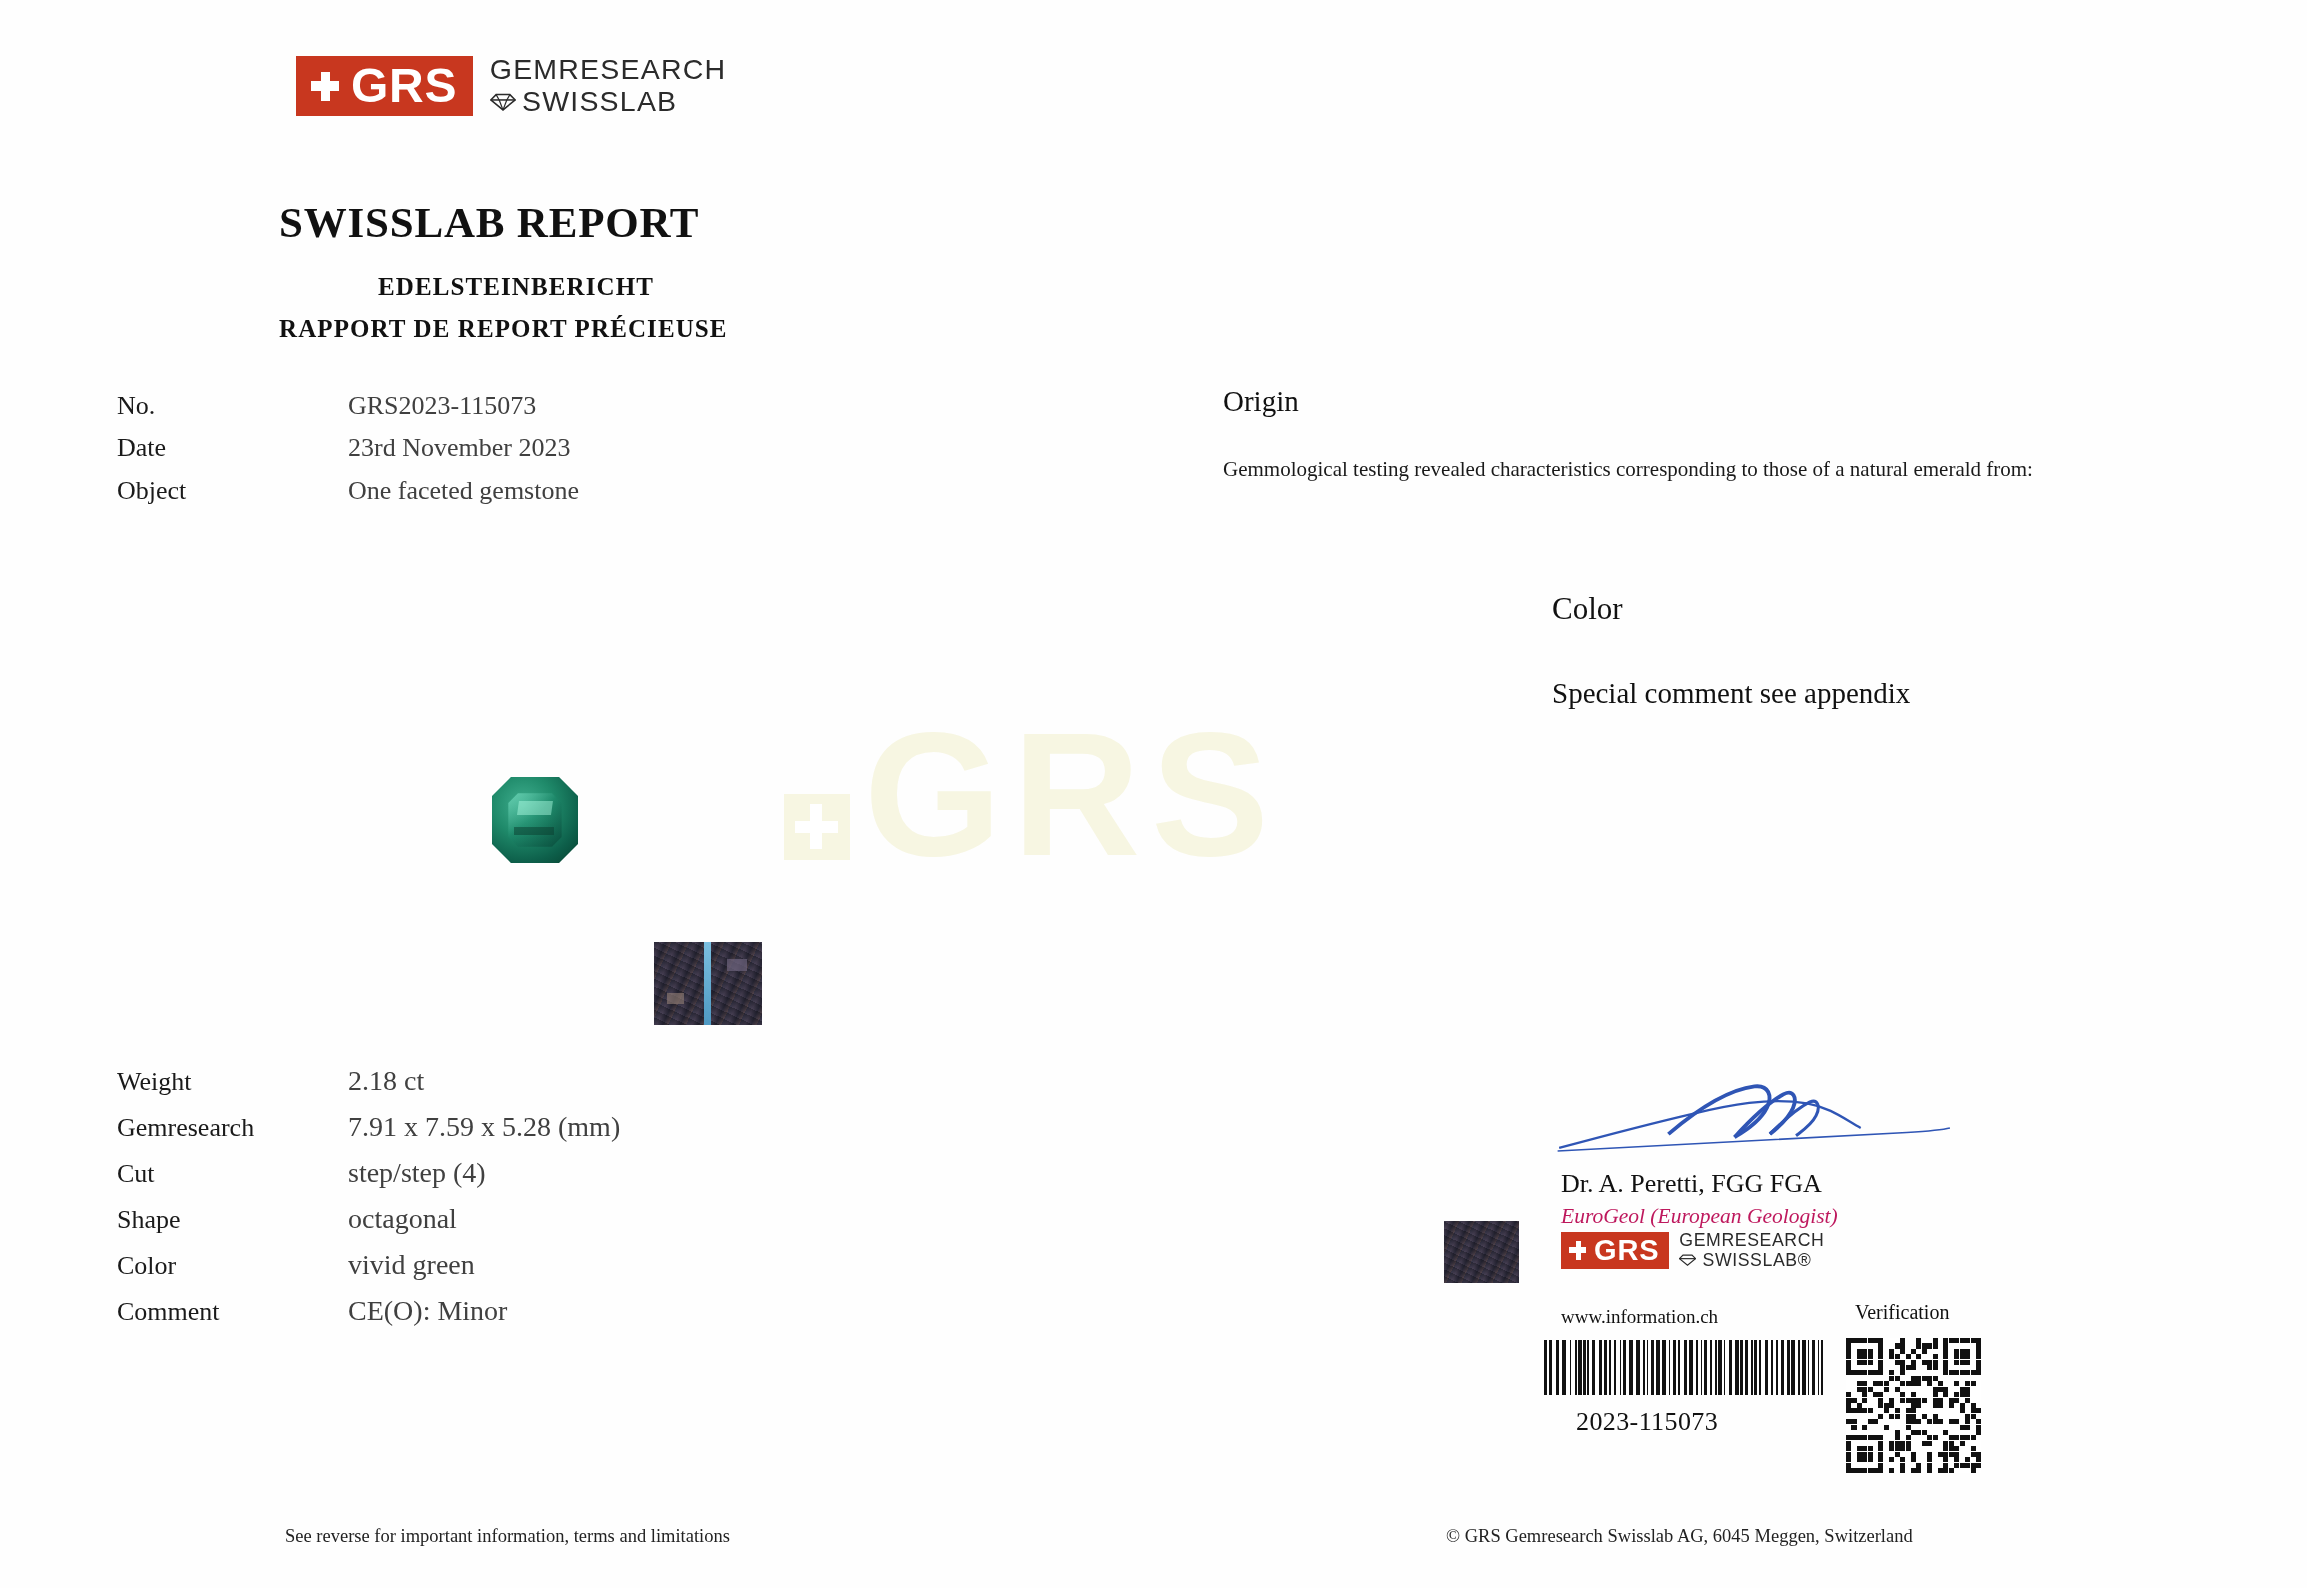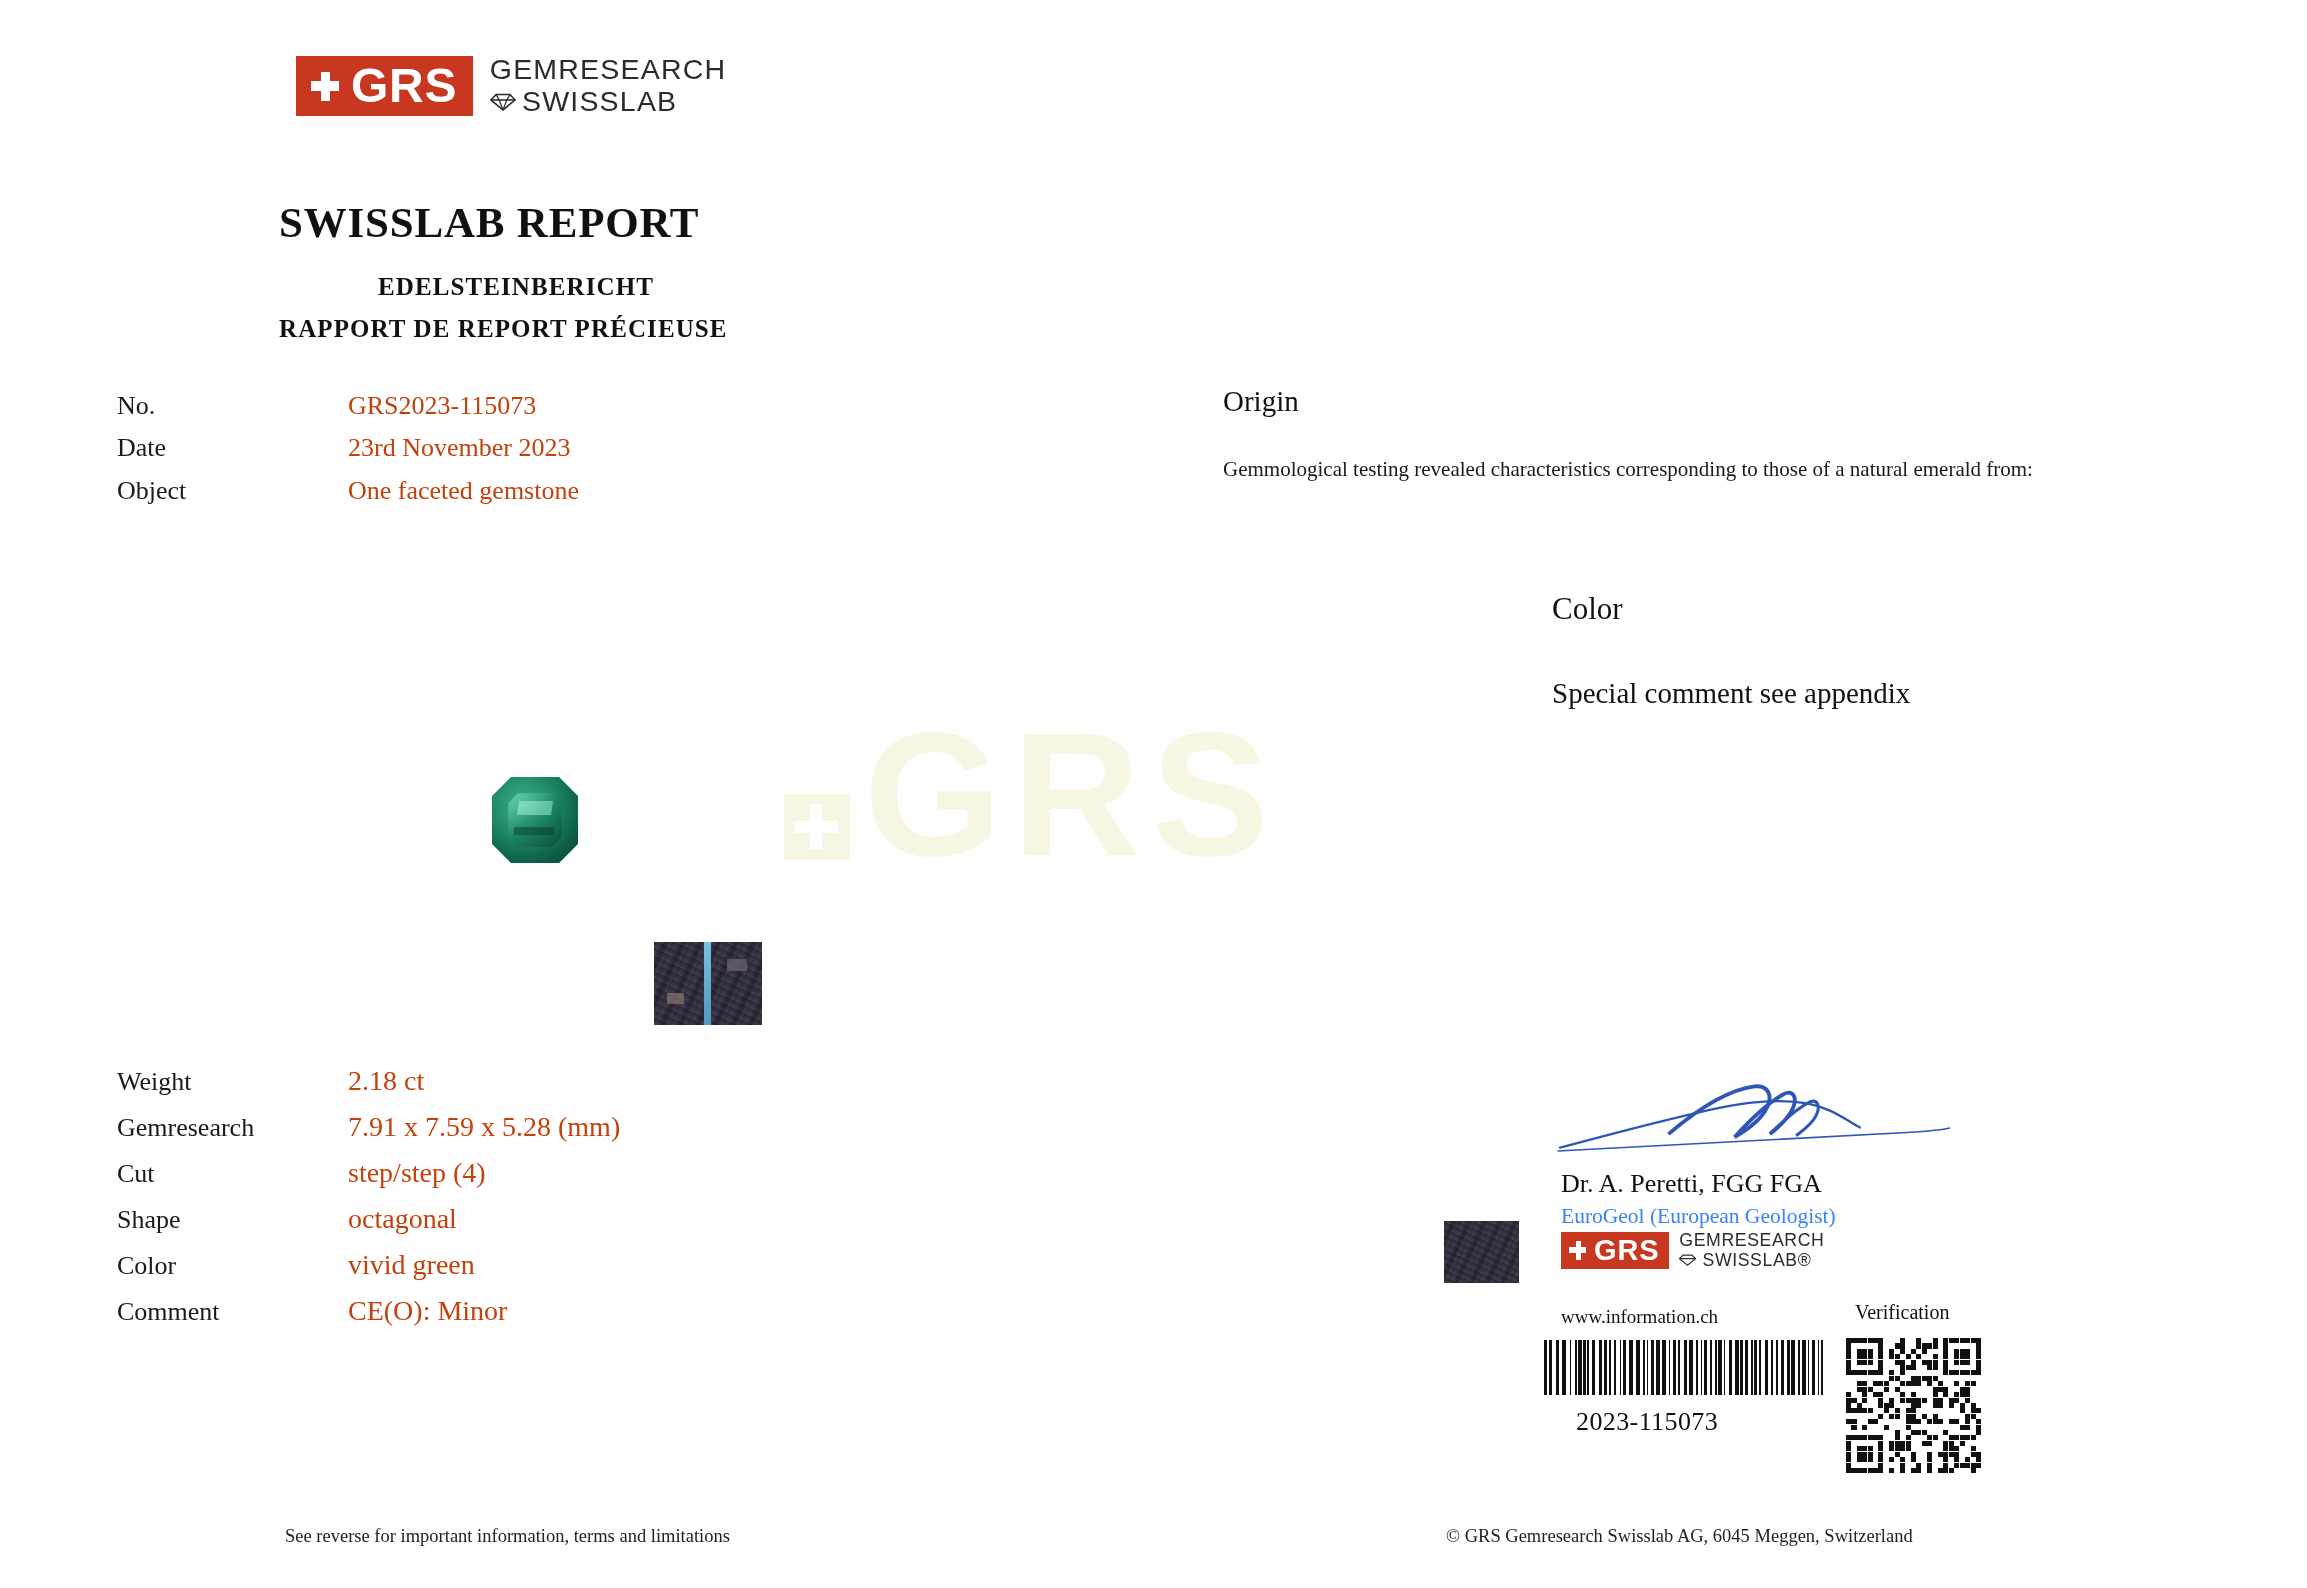--- a/index.html
+++ b/index.html
@@ -157,21 +157,21 @@
     align-items: baseline;
     margin-bottom: 12.3px;
   }
   .field-label {
     width: 231px;
     font-size: 26px;
     color: #1a1a1a;
   }
   .field-value {
     font-size: 26px;
-    color: #c2410c;
+    color: #404040;
   }
   .field-value.big {
     font-size: 29px;
   }
 
   .fields-bottom {
     position: absolute;
     left: 117px; top: 1065px;
     width: 769px;
   }
@@ -282,21 +282,22 @@
   .sig-name {
     position: absolute;
     left: 1561px; top: 1169px;
     font-size: 26px;
     color: #111;
   }
   .sig-role {
     position: absolute;
     left: 1561px; top: 1204px;
     font-size: 21.5px;
-    color: #3b82f6;
+    font-style: italic;
+    color: #be185d;
     text-align: right;
   }
 
   
   .footer-logo {
     position: absolute;
     left: 1561px; top: 1230px;
     display: flex;
     align-items: center;
     gap: 10.8px;

